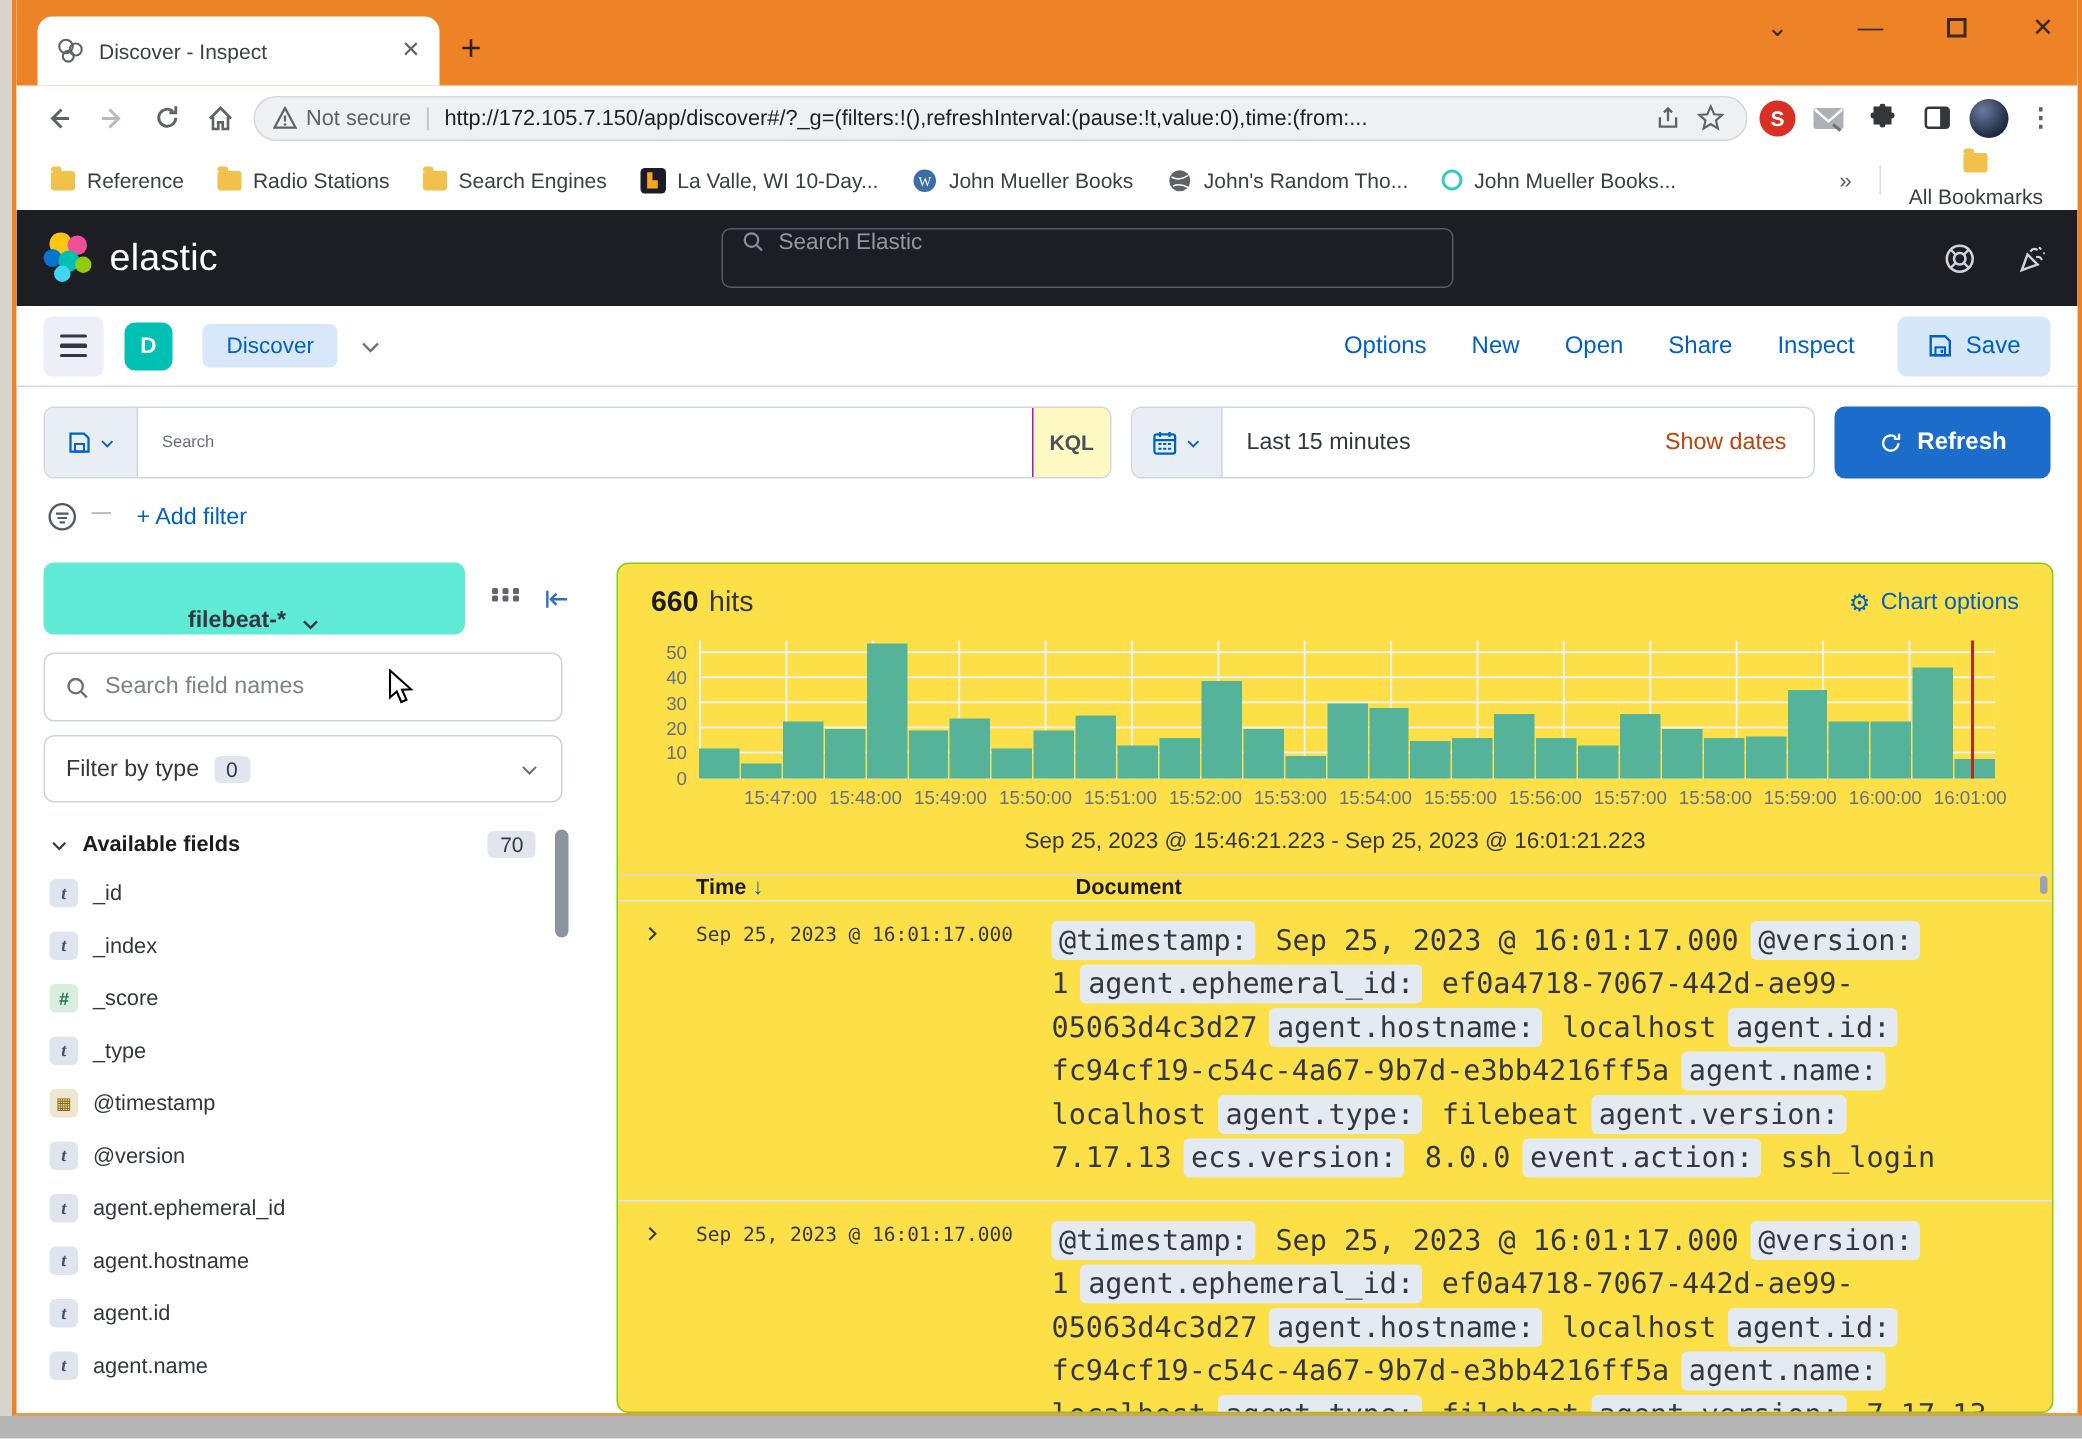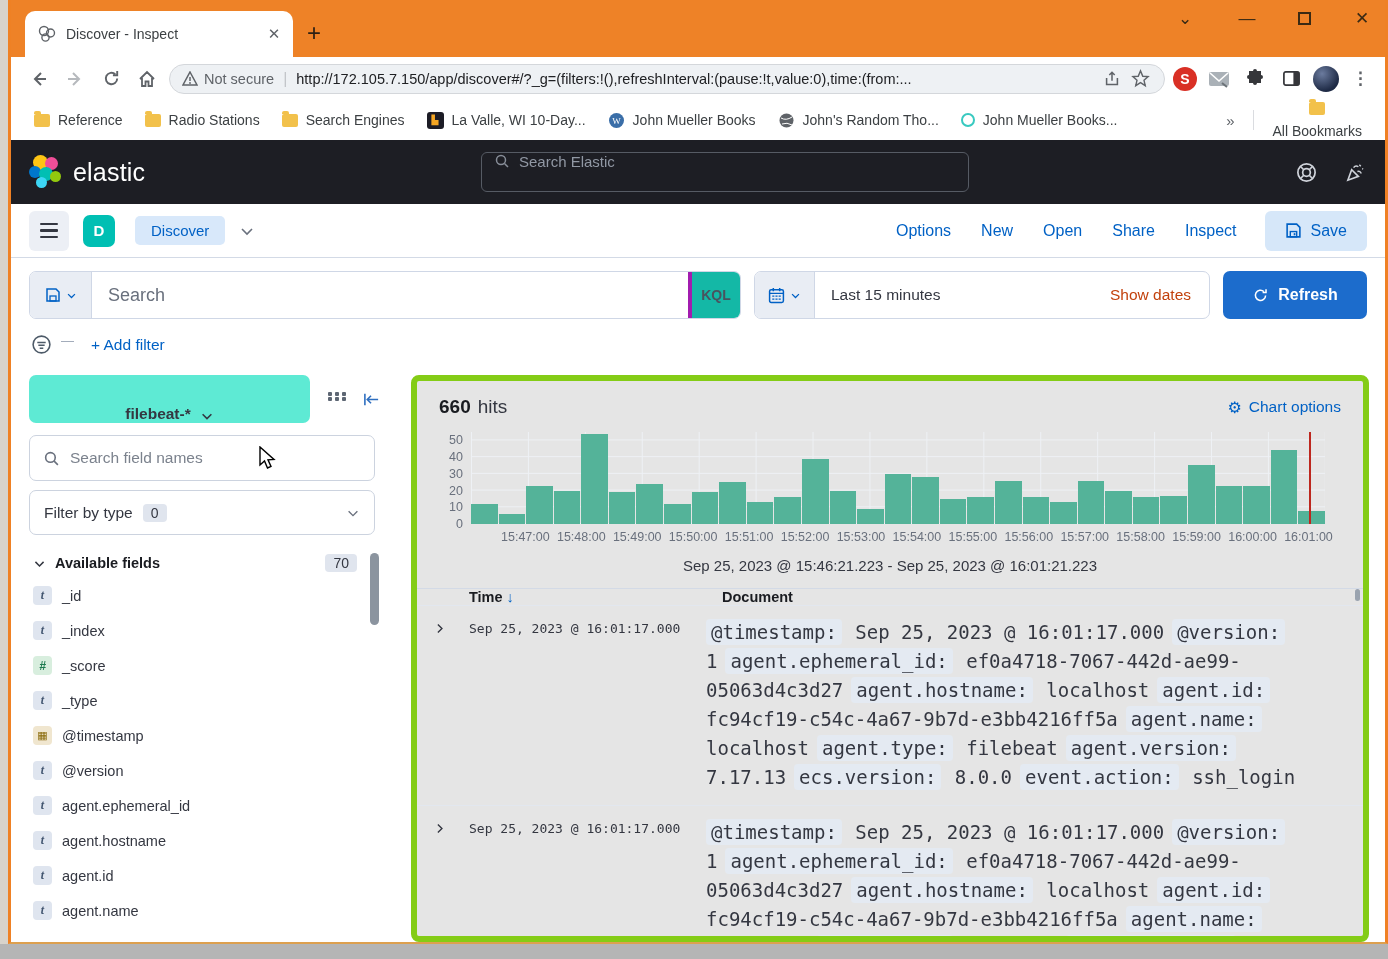--- a/index.html
+++ b/index.html
@@ -77,23 +77,23 @@
   .top-links { margin-left:auto; display:flex; align-items:center; gap:30px; }
   .top-link { color:#0061c5; font-size:16px; }
   .save-btn { background:#d6e7f9; color:#0061c5; font-size:16px; font-weight:500; border-radius:6px;
               height:40px; padding:0 20px; display:flex; align-items:center; gap:9px; margin-left:28px; }
 
   
   .querybar { display:flex; padding:13px 18px 0 18px; gap:13px; flex-shrink:0; }
   .search-group { flex:1; display:flex; height:48px; border:1px solid #cfd7e6; border-radius:7px; overflow:hidden; background:#fff; }
   .saved-q { width:62px; background:#e9edf4; display:flex; align-items:center; justify-content:center; gap:5px;
              color:#0061c5; border-right:1px solid #cfd7e6; }
-  .search-input { flex:1; display:flex; align-items:center; padding:0 16px; color:#69707d; font-size:18px; }
-  .kql { width:52px; background:#14b8a6; display:flex; align-items:center; justify-content:center;
-         color:#49535f; font-size:14px; font-weight:600; border-left:4px solid #a21caf; }
+  .search-input { flex:1; display:flex; align-items:center; padding:0 16px; color:#69707d; font-size:11px; }
+  .kql { width:52px; background:#fef9c3; display:flex; align-items:center; justify-content:center;
+         color:#49535f; font-size:14px; font-weight:600; border-left:1px solid #a21caf; }
   .date-group { width:456px; display:flex; height:48px; border:1px solid #cfd7e6; border-radius:7px; overflow:hidden; background:#fff; flex-shrink:0; }
   .cal-seg { width:60px; background:#e9edf4; display:flex; align-items:center; justify-content:center; gap:5px;
              color:#0061c5; border-right:1px solid #cfd7e6; }
   .daterange { flex:1; display:flex; align-items:center; padding:0 16px; color:#343741; font-size:15.5px; }
   .showdates { color:#c2410c; font-size:15.5px; display:flex; align-items:center; padding:0 18px; }
   .refresh-btn { width:144px; height:48px; background:#1c6ccc; border-radius:7px; color:#fff; font-size:16px;
                  font-weight:600; display:flex; align-items:center; justify-content:center; gap:9px; flex-shrink:0; }
 
   .filter-row { display:flex; align-items:center; padding:15px 18px 12px 20px; gap:9px; flex-shrink:0; }
   .filter-ic { color:#4d5a68; display:flex; }
@@ -123,21 +123,21 @@
   .fields { margin-top:6px; }
   .field-item { display:flex; align-items:center; gap:10px; height:35px; padding-left:4px; }
   .fbadge { width:19px; height:19px; border-radius:4px; display:flex; align-items:center; justify-content:center;
             font-size:12px; flex-shrink:0; }
   .fbadge.t { background:#dfe5ef; color:#41546e; font-style:italic; font-family:"Liberation Serif", serif; font-weight:700; }
   .fbadge.num { background:#d8eede; color:#1e7b50; font-weight:700; font-style:italic; }
   .fbadge.date { background:#f0e6cf; color:#8a6a0a; font-size:11px; }
   .field-name { font-size:14.5px; color:#343741; }
 
   
-  .maincard { flex:1; margin-left:30px; border:6px solid #84cc16; border-radius:8px; background:#e5e5e5;
+  .maincard { flex:1; margin-left:30px; border:1px solid #84cc16; border-radius:8px; background:#fde047;
               overflow:hidden; display:flex; flex-direction:column; position:relative; }
   .hits-row { display:flex; align-items:center; padding:15px 22px 0 22px; }
   .hits-num { font-size:19px; font-weight:700; color:#1a1c21; }
   .hits-word { font-size:19px; color:#343741; margin-left:7px; }
   .chart-options { margin-left:auto; color:#0061c5; font-size:15.5px; display:flex; align-items:center; gap:7px; }
   .gear { font-size:16px; }
 
   .chartwrap { display:flex; padding:14px 38px 0 14px; }
   .yaxis { width:40px; position:relative; height:92px; flex-shrink:0; }
   .yaxis span { position:absolute; right:8px; font-size:12.5px; color:#69707d; transform:translateY(50%); }

